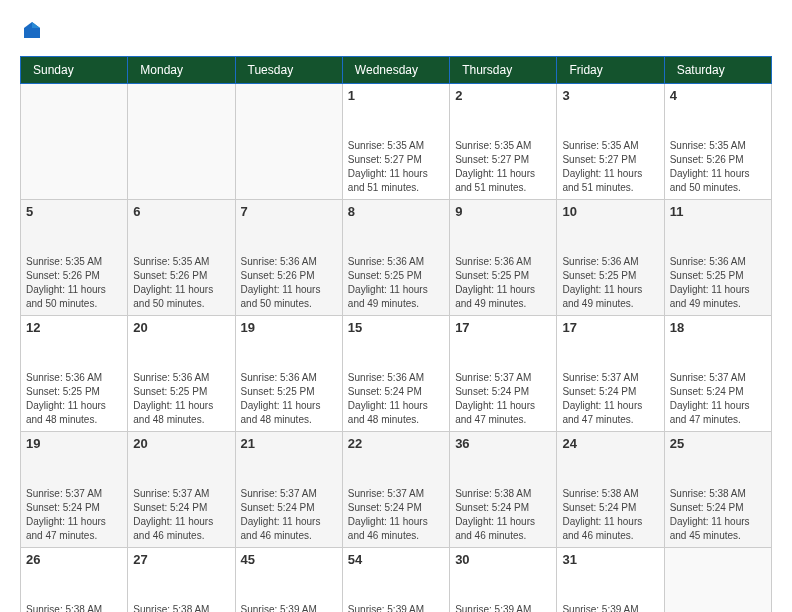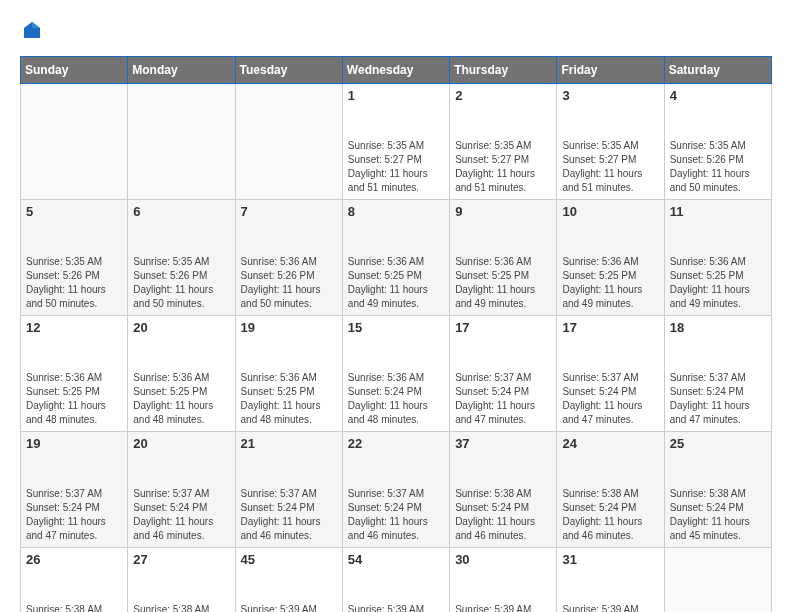--- a/index.html
+++ b/index.html
@@ -52,25 +52,25 @@
     .location {
       font-size: 16px;
       color: #555;
     }
     table {
       width: 100%;
       border-collapse: collapse;
       table-layout: fixed;
     }
     thead th {
-      background-color: #737373;
+      background-color: #14532d;
       color: #fff;
       font-size: 12px;
-      font-weight: bold;
-      padding: 6px 4px;
+      font-weight: normal;
+      padding: 6px 12px;
       text-align: left;
       border: 1px solid #1a6bc4;
     }
     tbody td {
       border: 1px solid #ccc;
       vertical-align: top;
       padding: 4px 5px;
       min-height: 80px;
       height: 90px;
       font-size: 10.5px;
@@ -289,21 +289,21 @@
 and 46 minutes.</div>
         </td>
         <td>
           <div class="day-number">22</div>
           <div class="day-info" style="white-space: pre-line;">Sunrise: 5:37 AM
 Sunset: 5:24 PM
 Daylight: 11 hours
 and 46 minutes.</div>
         </td>
         <td>
-          <div class="day-number">37</div>
+          <div class="day-number">36</div>
           <div class="day-info" style="white-space: pre-line;">Sunrise: 5:38 AM
 Sunset: 5:24 PM
 Daylight: 11 hours
 and 46 minutes.</div>
         </td>
         <td>
           <div class="day-number">24</div>
           <div class="day-info" style="white-space: pre-line;">Sunrise: 5:38 AM
 Sunset: 5:24 PM
 Daylight: 11 hours

